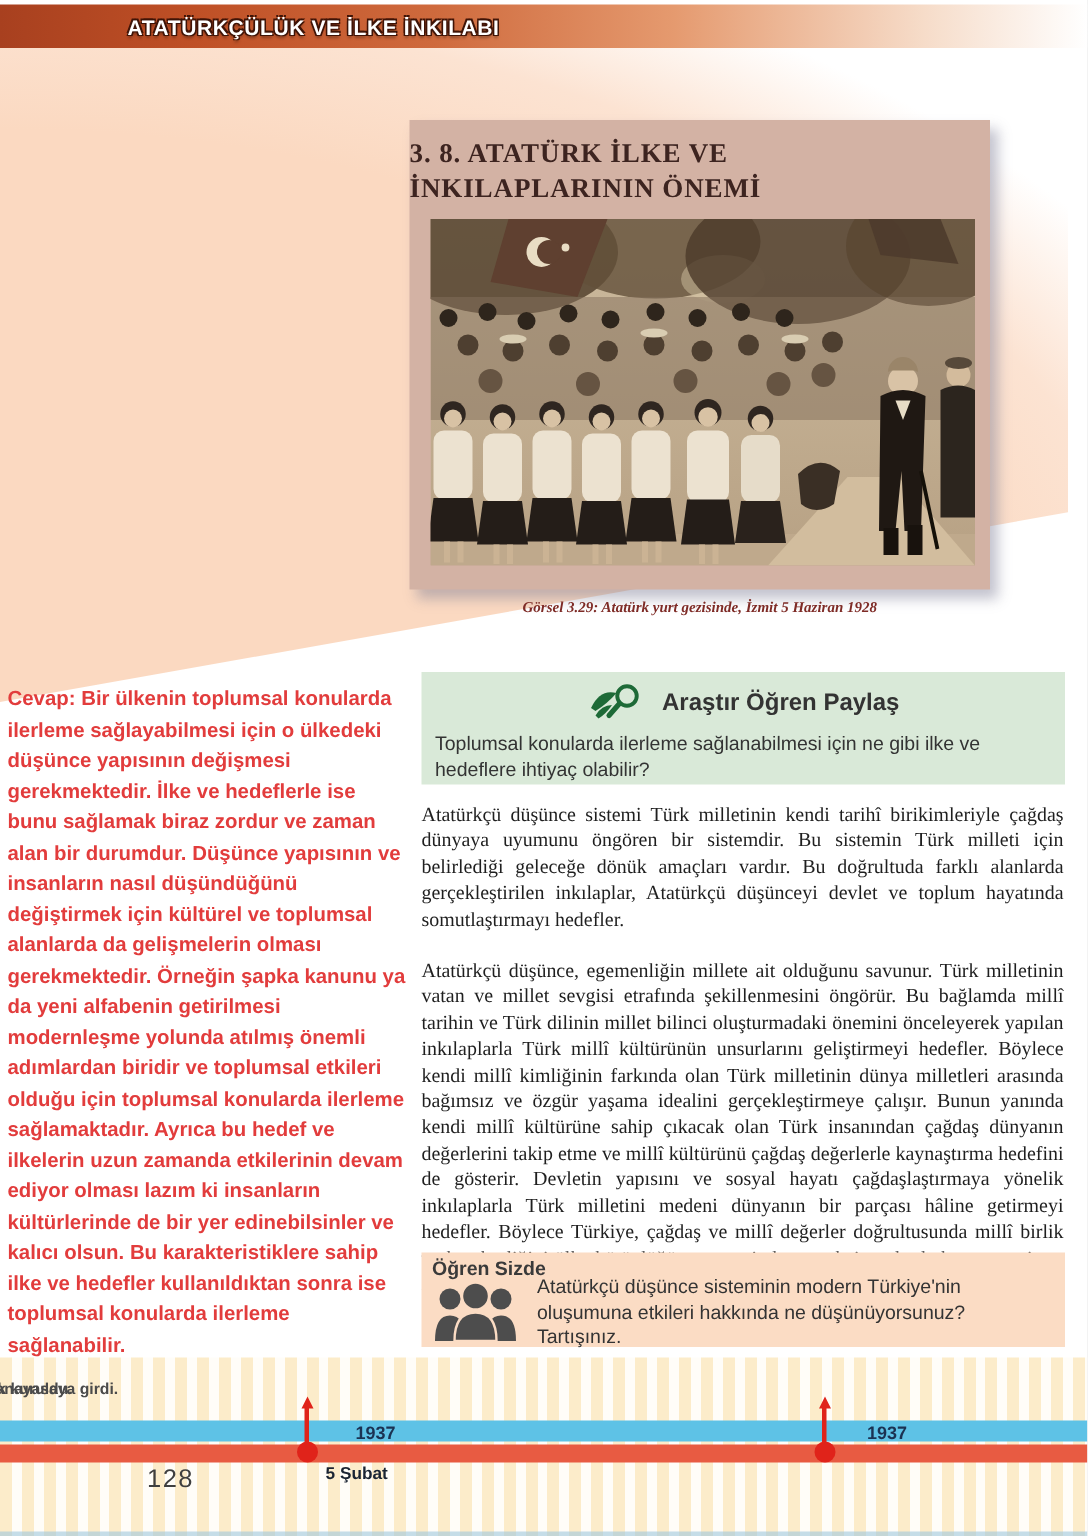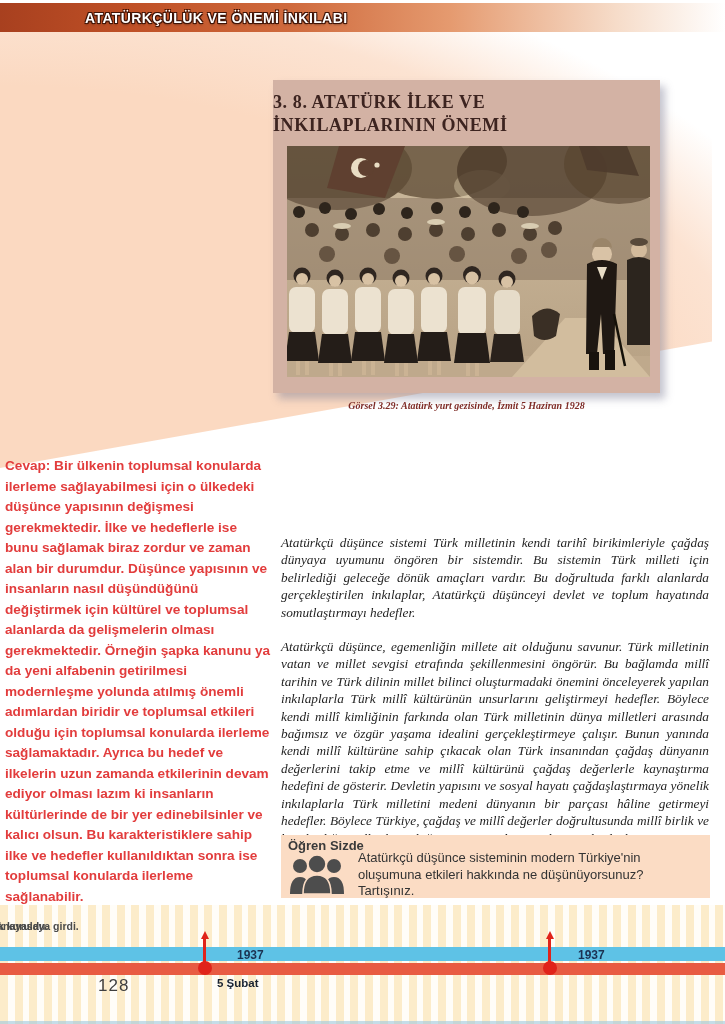--- a/index.html
+++ b/index.html
@@ -33,21 +33,21 @@
     font-weight:bold;font-size:13.6px;line-height:20.5px;}
 
   
   .activity{position:absolute;left:281px;top:448px;width:429px;height:75px;background:#d9e9d8;}
   .activity-head{display:flex;justify-content:center;align-items:center;gap:14px;margin-top:7px;}
   .activity-title{font-size:16px;font-weight:bold;color:#333;}
   .activity-q{margin:6px 9px 0;font-size:13px;line-height:16.5px;color:#333;}
 
   
   .body-text{position:absolute;left:281px;top:534px;width:428px;font-family:"Liberation Serif",serif;
-    font-size:13.3px;line-height:17.4px;text-align:justify;color:#1f1f1f;font-style:italic;}
+    font-size:13.3px;line-height:17.4px;text-align:justify;color:#1f1f1f;}
   .body-text p{margin:0 0 17px;}
 
   
   .sira{position:absolute;left:281px;top:835px;width:429px;height:63px;background:#fbdcc4;}
   .sira-title{position:absolute;left:7px;top:3px;font-size:13px;font-weight:bold;color:#3a3a3a;}
   .sira-icon{position:absolute;left:7px;top:19px;}
   .sira-q{position:absolute;left:77px;top:15px;width:344px;font-size:13px;line-height:16.5px;color:#333;}
 
   
   .footer{position:absolute;left:0;top:905px;width:725px;height:119px;
@@ -64,21 +64,21 @@
   .date{position:absolute;top:72px;font-size:11.5px;font-weight:bold;color:#1a2433;}
   .page-num{position:absolute;left:84px;top:71px;font-size:17px;color:#3f3f3f;letter-spacing:1px;margin-left:14px;}
   .bottom-edge{position:absolute;left:0;top:1021px;width:100%;height:3px;background:#9fc8de;opacity:.6;}
 </style>
 </head>
 <body>
 
 <div id="page">
 
   <div class="header-bar">
-    <span class="header-title">ATATÜRKÇÜLÜK VE ÖNEMİ İNKILABI</span>
+    <span class="header-title">ATATÜRKÇÜLÜK VE İLKE İNKILABI</span>
   </div>
 
   <div class="peach"></div>
 
   <div class="panel">
     <div class="panel-title">
       <div>3. 8. ATATÜRK İLKE VE</div>
       <div>İNKILAPLARININ ÖNEMİ</div>
     </div>
     <svg class="photo" viewBox="0 0 363 231" xmlns="http://www.w3.org/2000/svg" aria-hidden="true">
@@ -213,20 +213,32 @@
         <ellipse cx="352" cy="96" rx="9" ry="4" fill="#57493a"></ellipse>
         <path d="M340,114 q12,-6 23,0 l0,85 -23,0 Z" fill="#2c251e"></path>
       </g>
     </svg>
   </div>
 
   <div class="caption">Görsel 3.29: Atatürk yurt gezisinde, İzmit 5 Haziran 1928</div>
 
   <div class="margin-answer">Cevap: Bir ülkenin toplumsal konularda ilerleme sağlayabilmesi için o ülkedeki düşünce yapısının değişmesi gerekmektedir. İlke ve hedeflerle ise bunu sağlamak biraz zordur ve zaman alan bir durumdur. Düşünce yapısının ve insanların nasıl düşündüğünü değiştirmek için kültürel ve toplumsal alanlarda da gelişmelerin olması gerekmektedir. Örneğin şapka kanunu ya da yeni alfabenin getirilmesi modernleşme yolunda atılmış önemli adımlardan biridir ve toplumsal etkileri olduğu için toplumsal konularda ilerleme sağlamaktadır. Ayrıca bu hedef ve ilkelerin uzun zamanda etkilerinin devam ediyor olması lazım ki insanların kültürlerinde de bir yer edinebilsinler ve kalıcı olsun. Bu karakteristiklere sahip ilke ve hedefler kullanıldıktan sonra ise toplumsal konularda ilerleme sağlanabilir.</div>
 
+  <div class="activity">
+    <div class="activity-head">
+      <svg width="36" height="27" viewBox="0 0 36 27" aria-hidden="true">
+        <path d="M3,17 Q9,4 20,7 Q14,14 6,19 Z" fill="#1d6a37"></path>
+        <path d="M6,22 Q10,15 17,15 Q13,21 8,24 Z" fill="#1d6a37"></path>
+        <circle cx="27" cy="9" r="6.5" fill="none" stroke="#1d6a37" stroke-width="2.6"></circle>
+        <line x1="22" y1="14" x2="15" y2="22" stroke="#1d6a37" stroke-width="3.4" stroke-linecap="round"></line>
+      </svg>
+      <span class="activity-title">Araştır Öğren Paylaş</span>
+    </div>
+    <div class="activity-q">Toplumsal konularda ilerleme sağlanabilmesi için ne gibi ilke ve hedeflere ihtiyaç olabilir?</div>
+  </div>
 
   <div class="body-text">
     <p>Atatürkçü düşünce sistemi Türk milletinin kendi tarihî birikimleriyle çağdaş dünyaya uyumunu öngören bir sistemdir. Bu sistemin Türk milleti için belirlediği geleceğe dönük amaçları vardır. Bu doğrultuda farklı alanlarda gerçekleştirilen inkılaplar, Atatürkçü düşünceyi devlet ve toplum hayatında somutlaştırmayı hedefler.</p>
     <p>Atatürkçü düşünce, egemenliğin millete ait olduğunu savunur. Türk milletinin vatan ve millet sevgisi etrafında şekillenmesini öngörür. Bu bağlamda millî tarihin ve Türk dilinin millet bilinci oluşturmadaki önemini önceleyerek yapılan inkılaplarla Türk millî kültürünün unsurlarını geliştirmeyi hedefler. Böylece kendi millî kimliğinin farkında olan Türk milletinin dünya milletleri arasında bağımsız ve özgür yaşama idealini gerçekleştirmeye çalışır. Bunun yanında kendi millî kültürüne sahip çıkacak olan Türk insanından çağdaş dünyanın değerlerini takip etme ve millî kültürünü çağdaş değerlerle kaynaştırma hedefini de gösterir. Devletin yapısını ve sosyal hayatı çağdaşlaştırmaya yönelik inkılaplarla Türk milletini medeni dünyanın bir parçası hâline getirmeyi hedefler. Böylece Türkiye, çağdaş ve millî değerler doğrultusunda millî birlik ve beraberliğini ülke bütünlüğü çerçevesinde gerçekçi şartlarda hayata geçirme imkanına kavuşmuş olacaktır (Görsel 3.29).</p>
   </div>
 
   <div class="sira">
     <div class="sira-title">Öğren Sizde</div>
     <svg class="sira-icon" width="58" height="40" viewBox="0 0 58 40" aria-hidden="true">
       <g fill="#4d4d4d">

